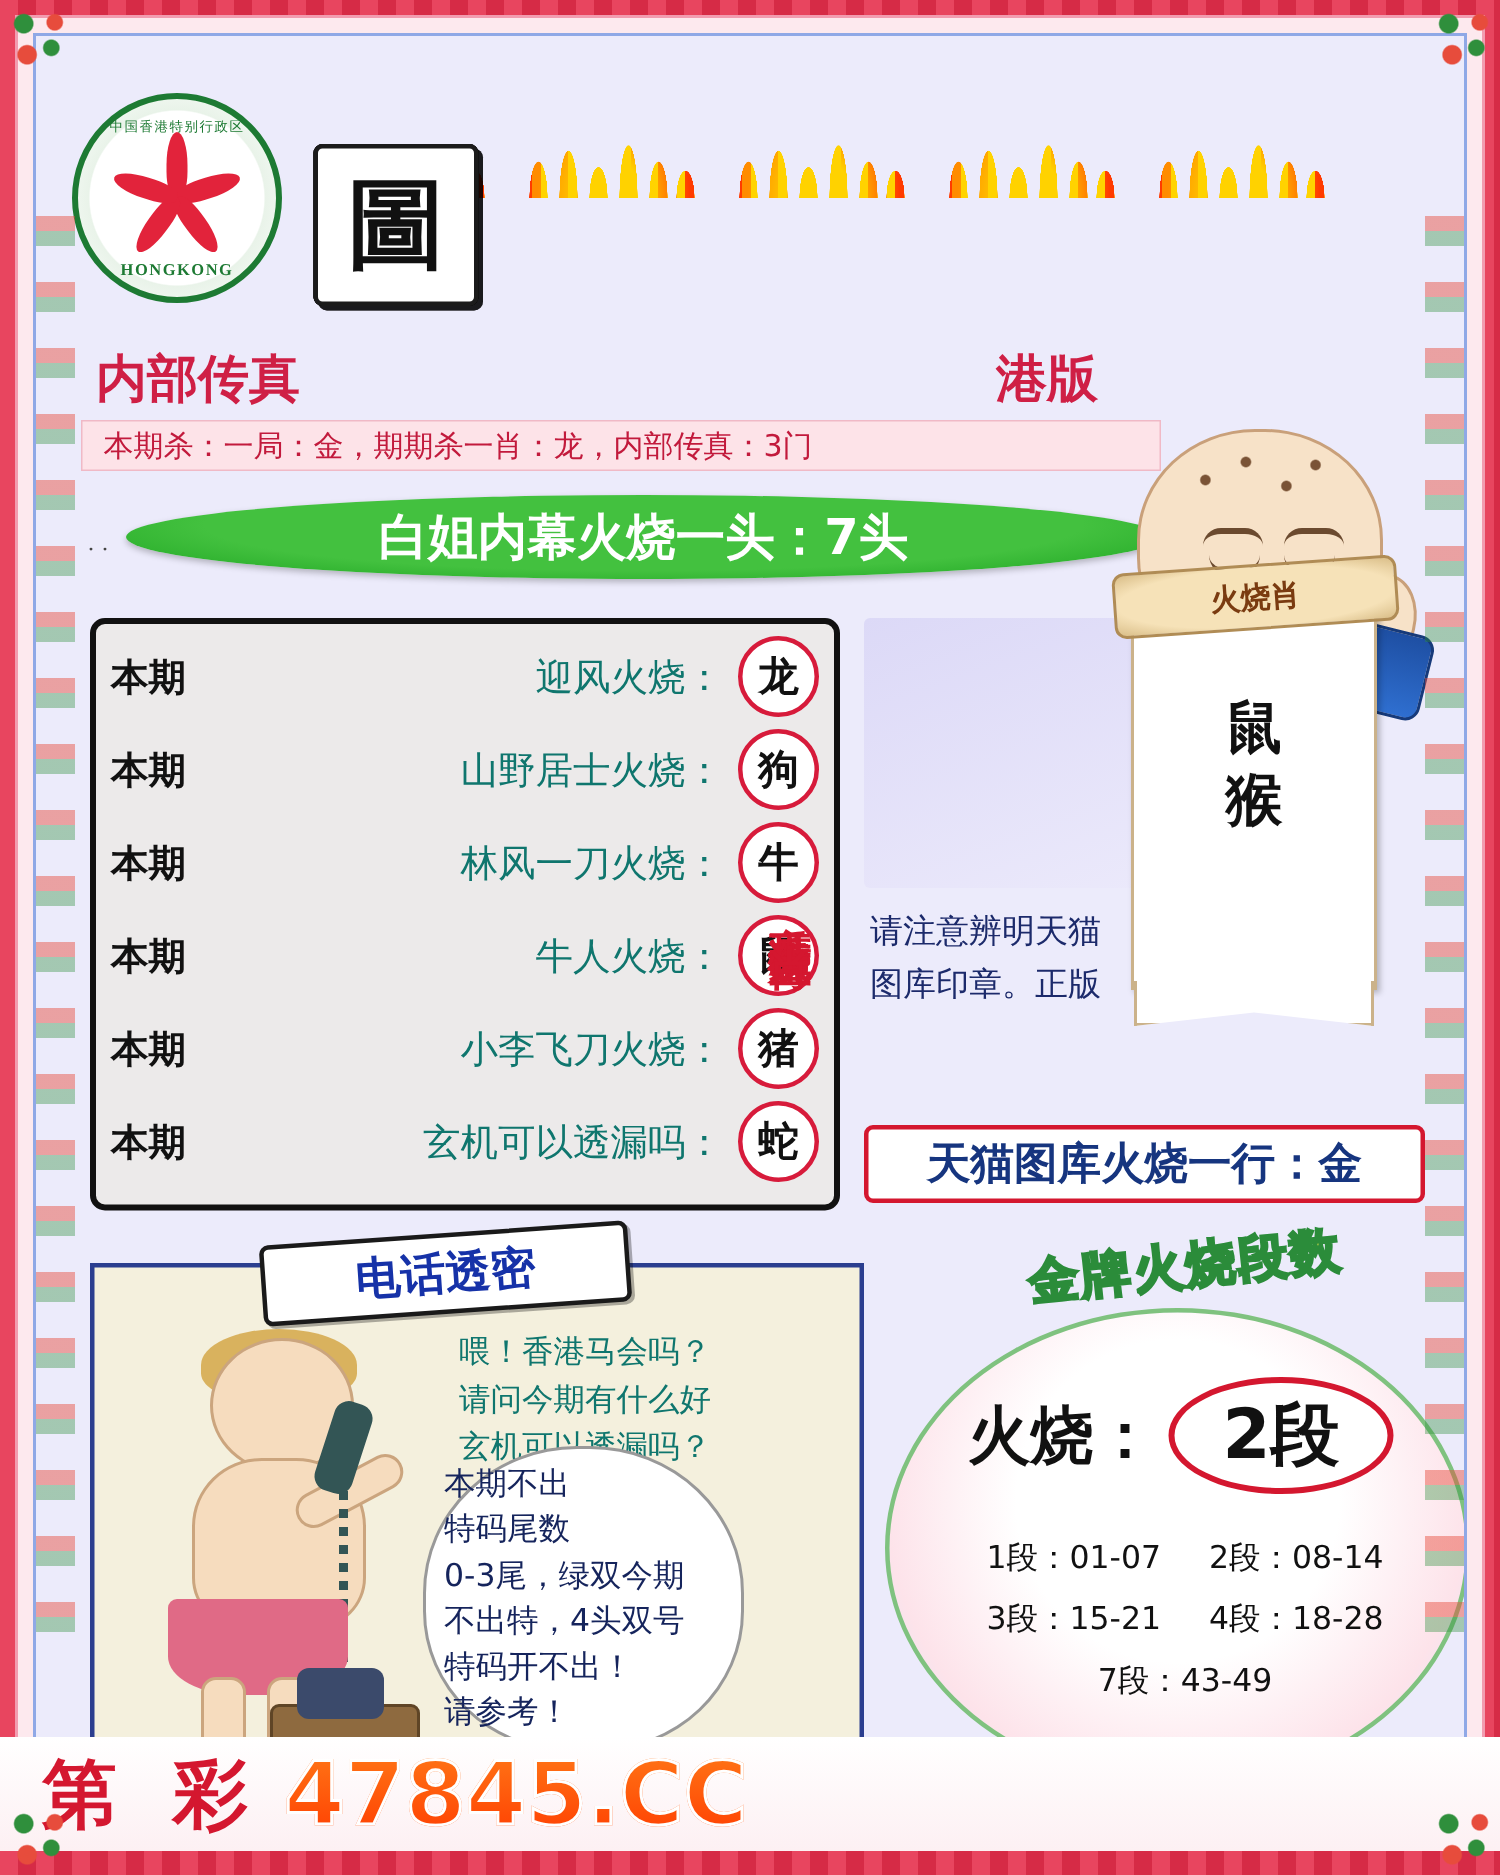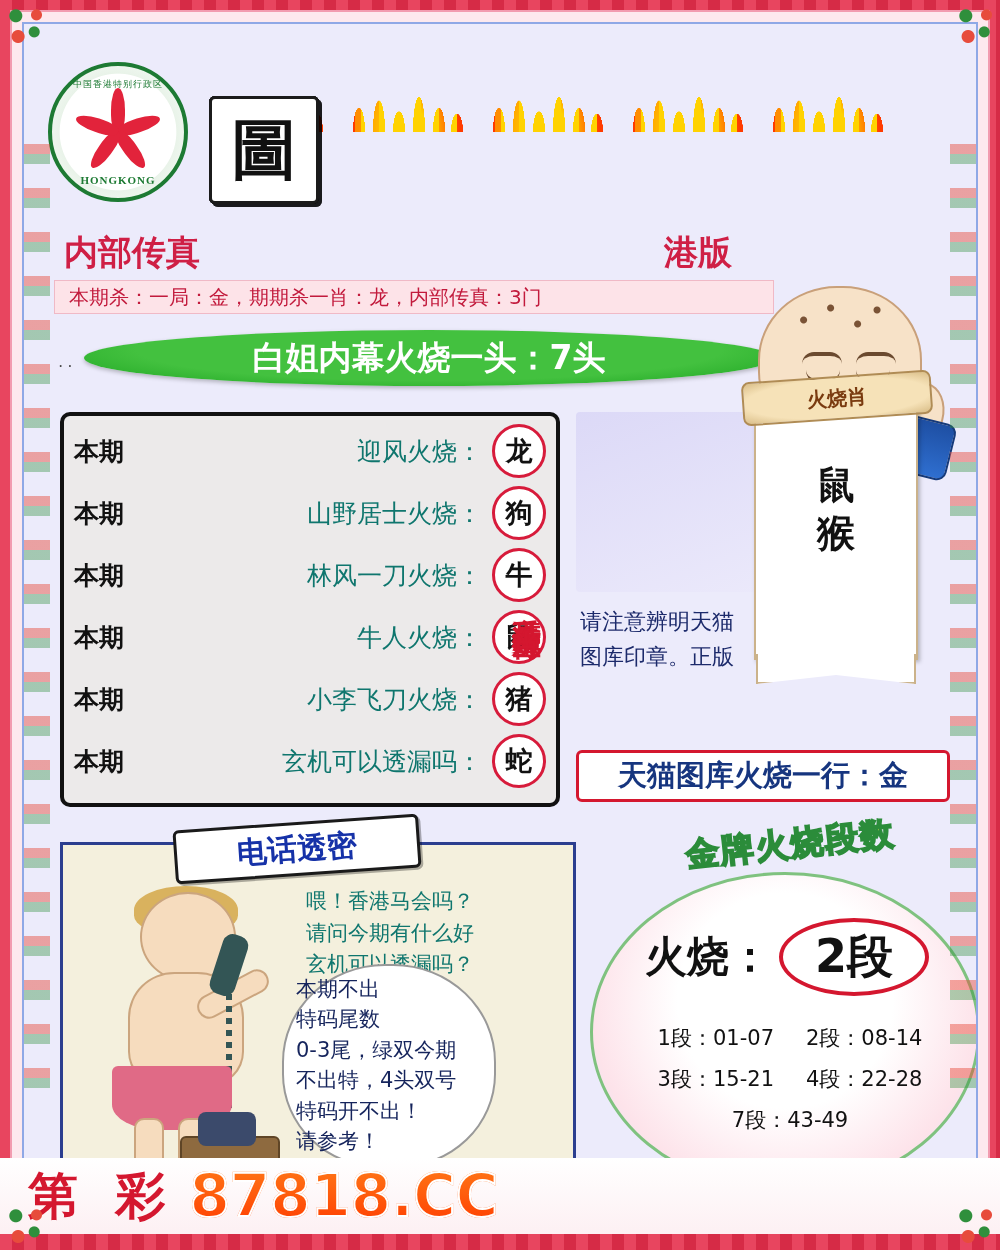--- a/index.html
+++ b/index.html
@@ -535,33 +535,33 @@
         <div class="lbl">火烧：</div>
         <div class="seg-oval">2段</div>
       </div>
       <div class="seg-table">
         <div class="srow">
           <div class="scell">1段：01-07</div>
           <div class="scell">2段：08-14</div>
         </div>
         <div class="srow">
           <div class="scell">3段：15-21</div>
-          <div class="scell">4段：22-28</div>
+          <div class="scell">4段：18-28</div>
         </div>
         <div class="srow">
           <div class="scell">7段：43-49</div>
         </div>
       </div>
 
     </div>
   </div>
 
   <div class="footer">
     <div class="fl">第 彩</div>
-    <div class="fr">87818.CC</div>
+    <div class="fr">47845.CC</div>
   </div>
   <div class="footer-band"></div>
 
   <div class="corner c-tl"></div>
   <div class="corner c-tr"></div>
   <div class="corner c-bl"></div>
   <div class="corner c-br"></div>
 </div>
 
 </body></html>

